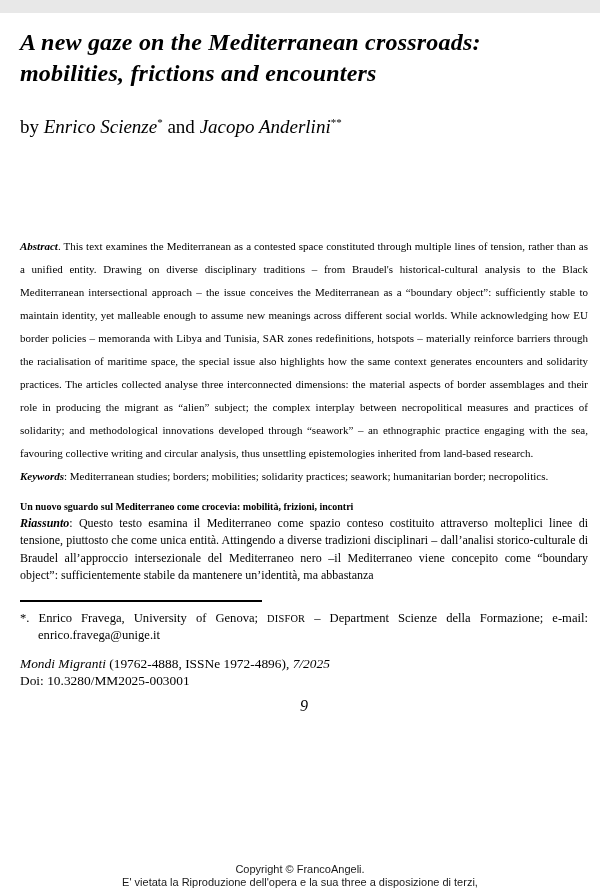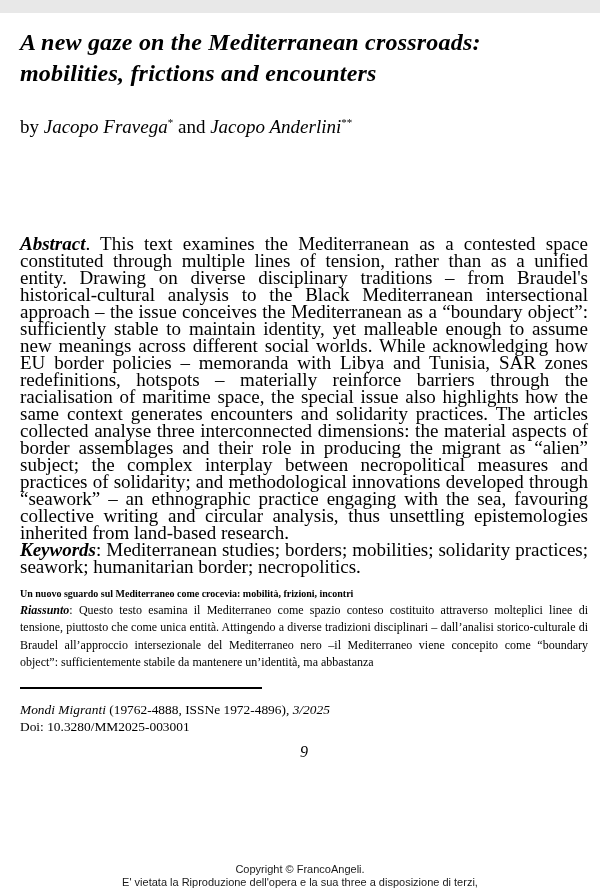--- a/index.html
+++ b/index.html
@@ -25,22 +25,22 @@
   }
   .byline {
     margin-top: 27px;
     font-size: 19px;
     line-height: 22px;
   }
   .byline .author { font-style: italic; }
   .byline sup { font-size: 11px; vertical-align: super; line-height: 0; }
   .abstract-block {
     margin-top: 97px;
-    font-size: 19px;
-    line-height: 17px;
+    font-size: 11px;
+    line-height: 23px;
     text-align: justify;
   }
   .lead { font-weight: bold; font-style: italic; }
   .it-heading {
     margin-top: 10px;
     font-size: 10px;
     line-height: 17.2px;
     font-weight: bold;
   }
   .riassunto {
@@ -92,38 +92,39 @@
     color: #1a1a1a;
   }
 </style>
 </head>
 <body>
 
 <div class="page">
 
   <h1 class="title">A new gaze on the Mediterranean crossroads: mobilities, frictions and encounters</h1>
 
-  <div class="byline"><span>by </span><span class="author">Jacopo Fravega</span><sup>*</sup><span> and </span><span class="author">Jacopo Anderlini</span><sup>**</sup></div>
+  <div class="byline"><span>by </span><span class="author">Enrico Scienze</span><sup>*</sup><span> and </span><span class="author">Jacopo Anderlini</span><sup>**</sup></div>
 
   <div class="abstract-block">
     <div><span class="lead">Abstract</span><span>. This text examines the Mediterranean as a contested space constituted through multiple lines of tension, rather than as a unified entity. Drawing on diverse disciplinary traditions – from Braudel's historical-cultural analysis to the Black Mediterranean intersectional approach – the issue conceives the Mediterranean as a “boundary object”: sufficiently stable to maintain identity, yet malleable enough to assume new meanings across different social worlds. While acknowledging how EU border policies – memoranda with Libya and Tunisia, SAR zones redefinitions, hotspots – materially reinforce barriers through the racialisation of maritime space, the special issue also highlights how the same context generates encounters and solidarity practices. The articles collected analyse three interconnected dimensions: the material aspects of border assemblages and their role in producing the migrant as “alien” subject; the complex interplay between necropolitical measures and practices of solidarity; and methodological innovations developed through “seawork” – an ethnographic practice engaging with the sea, favouring collective writing and circular analysis, thus unsettling epistemologies inherited from land-based research.</span></div>
     <div><span class="lead">Keywords</span><span>: Mediterranean studies; borders; mobilities; solidarity practices; seawork; humanitarian border; necropolitics.</span></div>
   </div>
 
   <div class="it-heading">Un nuovo sguardo sul Mediterraneo come crocevia: mobilità, frizioni, incontri</div>
 
   <div class="riassunto"><span class="lead">Riassunto</span><span>: Questo testo esamina il Mediterraneo come spazio conteso costituito attraverso molteplici linee di tensione, piuttosto che come unica entità. Attingendo a diverse tradizioni disciplinari – dall’analisi storico-culturale di Braudel all’approccio intersezionale del Mediterraneo nero –il Mediterraneo viene concepito come “boundary object”: sufficientemente stabile da mantenere un’identità, ma abbastanza</span></div>
 
   <hr class="fn-rule">
 
   <div class="footnotes">
+    <div class="footnote"><span>*.</span><span> Enrico Fravega, University of Genova; </span><span class="smallcaps">DISFOR</span><span> – Department Scienze della Formazione; e-mail: enrico.fravega@unige.it</span></div>
   </div>
 
   <div class="journal-block">
-    <div><span class="journal-name">Mondi Migranti</span><span> (19762-4888, ISSNe 1972-4896), </span><span class="journal-issue">3/2025</span></div>
+    <div><span class="journal-name">Mondi Migranti</span><span> (19762-4888, ISSNe 1972-4896), </span><span class="journal-issue">7/2025</span></div>
     <div>Doi: 10.3280/MM2025-003001</div>
   </div>
 
   <div class="page-number">9</div>
 
   <div class="copyright">
     <div>Copyright © FrancoAngeli.</div>
     <div>E' vietata la Riproduzione dell'opera e la sua three a disposizione di terzi,</div>
   </div>
 

